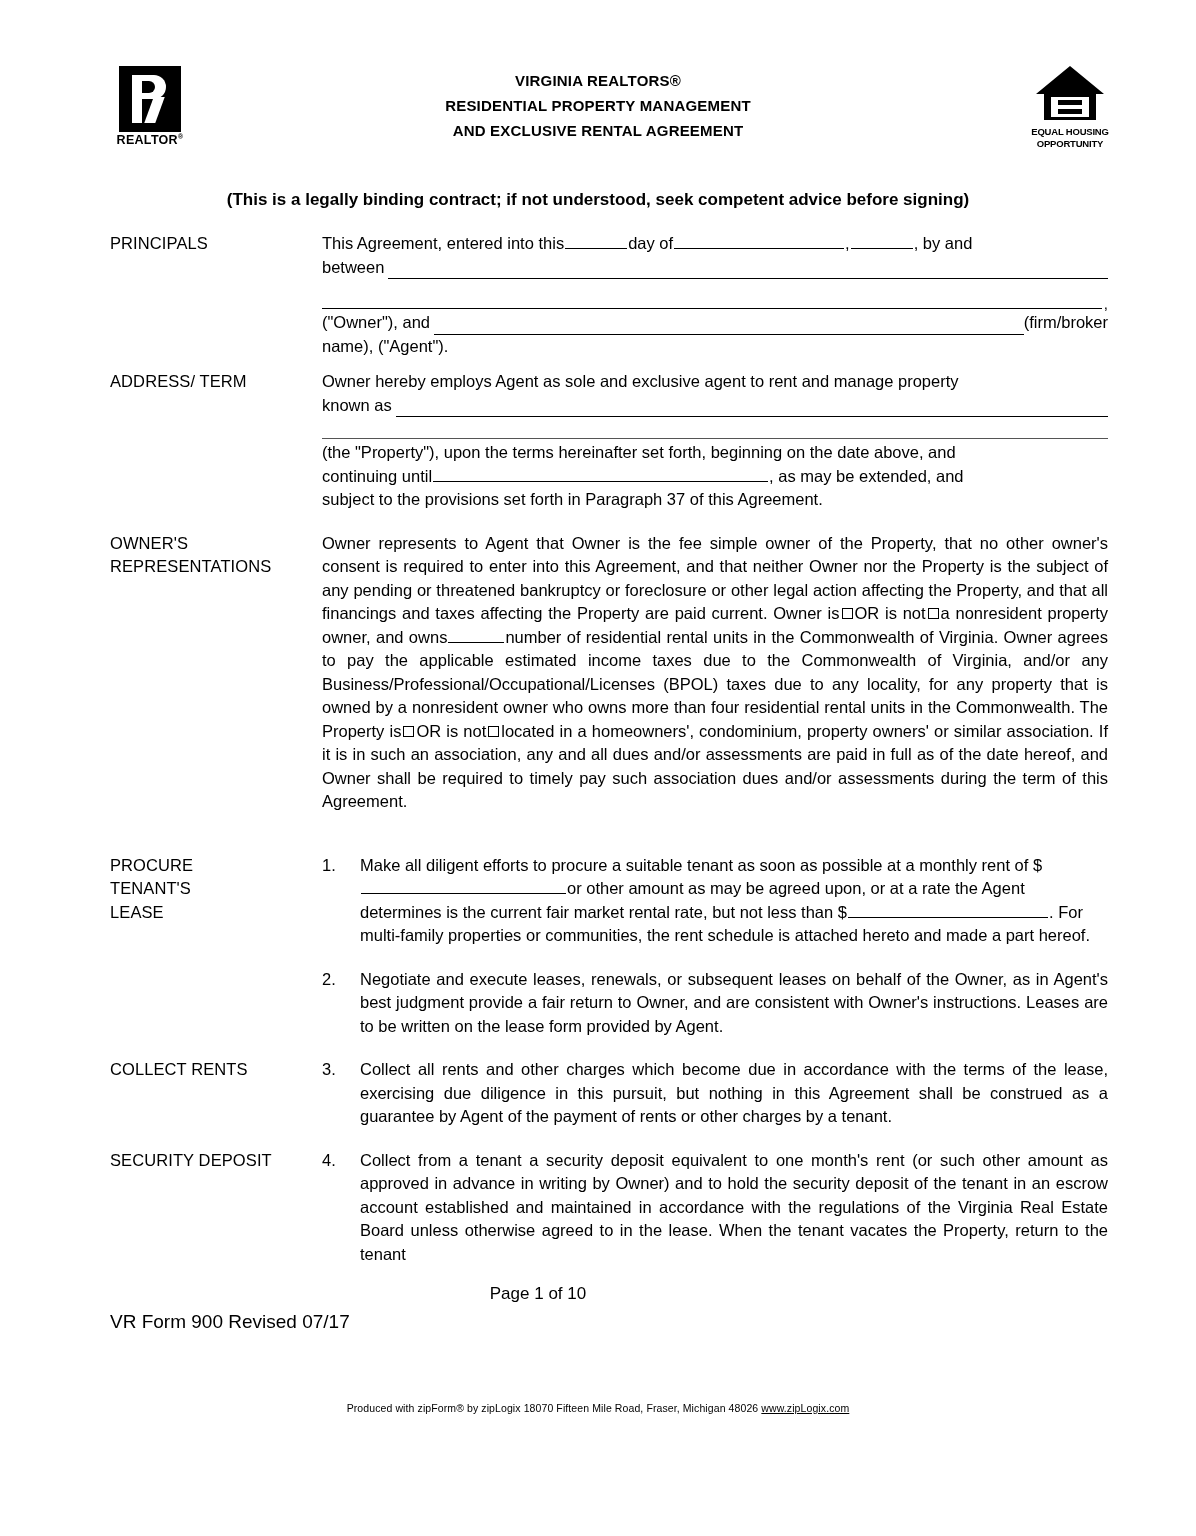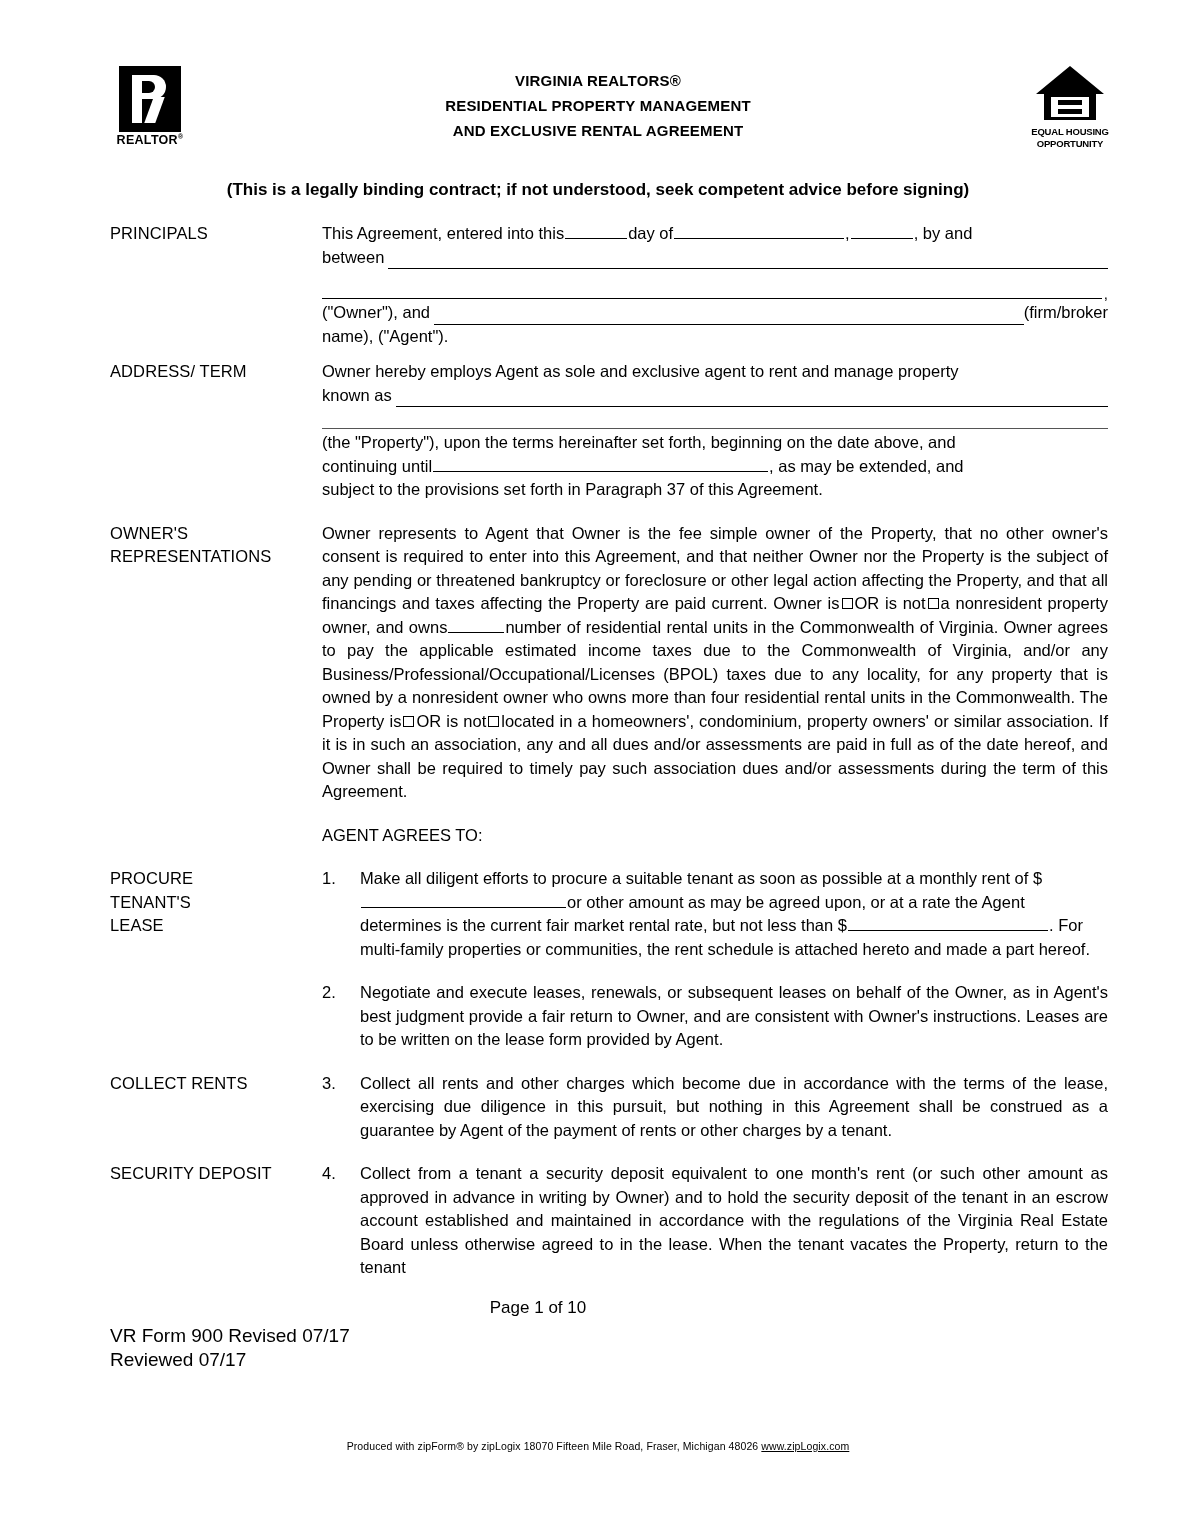--- a/index.html
+++ b/index.html
@@ -114,21 +114,21 @@
     font-weight: bold;
     line-height: 10.5px;
     letter-spacing: -0.2px;
     margin-top: 1px;
   }
 
   .binding-note {
     text-align: center;
     font-size: 17px;
     font-weight: bold;
-    margin-top: 2px;
+    margin-top: 12px;
   }
 
   
   .content {
     margin: 22px 0 0 0;
     padding: 0 88px 0 110px;
   }
   .row {
     display: flex;
     align-items: flex-start;
@@ -310,21 +310,20 @@
         <div>OWNER'S</div>
         <div>REPRESENTATIONS</div>
       </div>
       <div class="text-col just">
         <span>Owner represents to Agent that Owner is the fee simple owner of the Property, that no other owner's consent is required to enter into this Agreement, and that neither Owner nor the Property is the subject of any pending or threatened bankruptcy or foreclosure or other legal action affecting the Property, and that all financings and taxes affecting the Property are paid current. Owner is</span><span class="chk"></span><span>OR is not</span><span class="chk"></span><span>a nonresident property owner, and owns</span><span class="ul" style="width:56px"></span><span>number of residential rental units in the Commonwealth of Virginia. Owner agrees to pay the applicable estimated income taxes due to the Commonwealth of Virginia, and/or any Business/Professional/Occupational/Licenses (BPOL) taxes due to any locality, for any property that is owned by a nonresident owner who owns more than four residential rental units in the Commonwealth. The Property is</span><span class="chk"></span><span>OR is not</span><span class="chk"></span><span>located in a homeowners', condominium, property owners' or similar association. If it is in such an association, any and all dues and/or assessments are paid in full as of the date hereof, and Owner shall be required to timely pay such association dues and/or assessments during the term of this Agreement.</span>
       </div>
     </div>
 
     <div class="gap-md"></div>
 
-    <div class="agent-agrees">AGENT AGREES TO:</div>
 
     <div class="gap-md"></div>
 
     <div class="row">
       <div class="label-col">
         <div>PROCURE</div>
         <div>TENANT'S</div>
         <div>LEASE</div>
       </div>
       <div class="num-col">1.</div>
@@ -360,18 +359,17 @@
       <div class="num-col">4.</div>
       <div class="text-col just">Collect from a tenant a security deposit equivalent to one month's rent (or such other amount as approved in advance in writing by Owner) and to hold the security deposit of the tenant in an escrow account established and maintained in accordance with the regulations of the Virginia Real Estate Board unless otherwise agreed to in the lease. When the tenant vacates the Property, return to the tenant</div>
     </div>
 
   </div>
 
   <div class="page-num">Page 1 of 10</div>
 
   <div class="form-meta">
     <div>VR Form 900 Revised 07/17</div>
-    <div>Reviewed 07/17</div>
   </div>
 
   <div class="produced"><span>Produced with zipForm® by zipLogix 18070 Fifteen Mile Road, Fraser, Michigan 48026 </span><span class="lnk">www.zipLogix.com</span></div>
 
 </div>
 
 </body></html>

